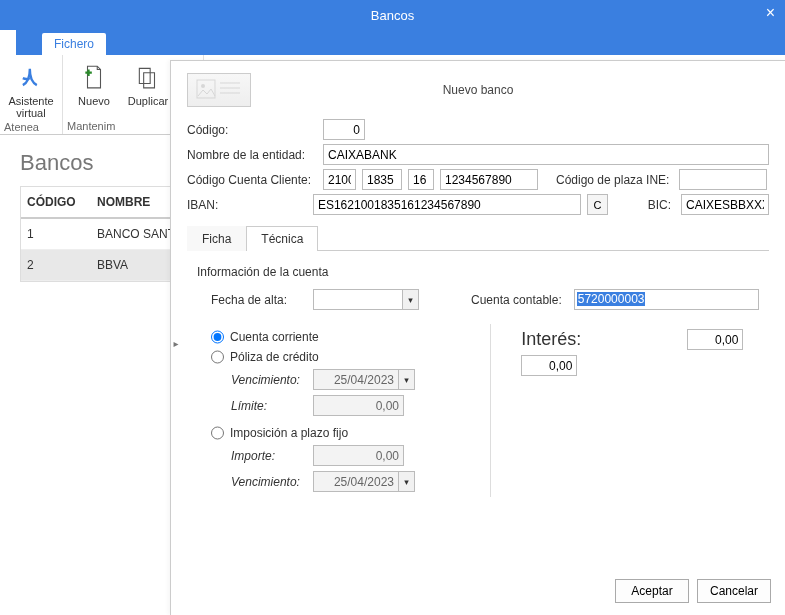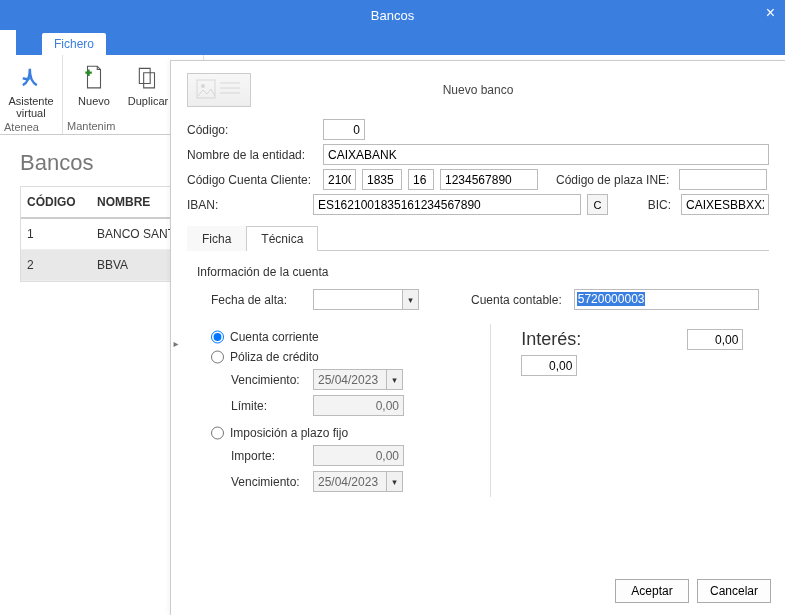--- a/index.html
+++ b/index.html
@@ -49,25 +49,25 @@
   .tabs { margin-top:10px; border-bottom:1px solid #ccc; display:flex; }
   .tab2 { padding:5px 14px; font-size:12px; border:1px solid transparent; border-bottom:none; position:relative; top:1px; background:#f8f8f8; cursor:pointer; }
   .tab2.active { background:#fff; border-color:#ccc; }
 
   .tabpage { padding:14px 10px; }
   .section-title { font-size:12px; margin-bottom:10px; }
   .cols2 { display:flex; gap:30px; }
   .colL { flex:1.15; border-right:1px solid #ddd; padding-right: 20px;}
   .colR { flex:1; }
   .subrow { display:flex; align-items:center; margin:5px 0; gap:6px; }
-  .subrow .sublabel { width:110px; padding-left:34px; font-size:12px; }
+  .subrow .sublabel { width:110px; padding-left:34px; font-size:12px;font-style:italic; }
   .radio-row { display:flex; gap:6px; margin:6px 0 4px 14px; }
   .radio-row input { margin:0; }
   .date-combo { display:flex; }
-  .date-combo input { width:74px; text-align:left; }
+  .date-combo input { width:86px; text-align:right; }
   .date-combo .dd { width:16px; border:1px solid #bbb; border-left:none; background:#f1f1f1; display:flex; align-items:center; justify-content:center; font-size:9px; cursor:pointer; }
   .num { text-align:right; width:80px; }
   .combo { display:flex; }
   .combo input { width:90px; }
   .combo .dd { width:16px; border:1px solid #bbb; border-left:none; background:#f1f1f1; display:flex; align-items:center; justify-content:center; font-size:9px; cursor:pointer; }
   .rlabel2 { width:160px; font-size:18px; }
   .sel-input { background:#fff; }
   .highlight-sel { background:#3a7fe0; color:#fff; }
 
   .dlg-buttons { position:absolute; right:14px; bottom:12px; display:flex; gap:8px;margin-top:24px; }

